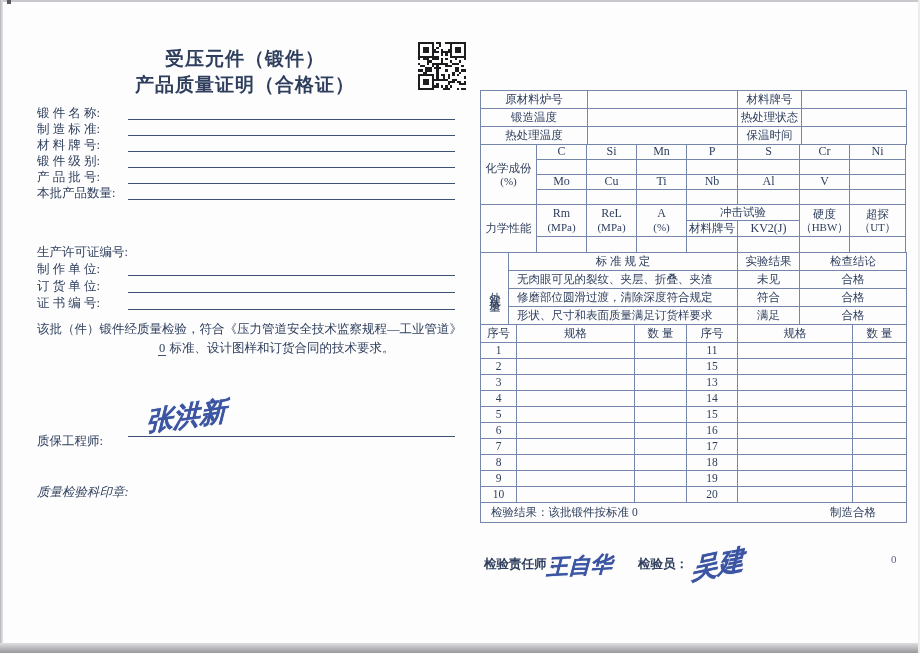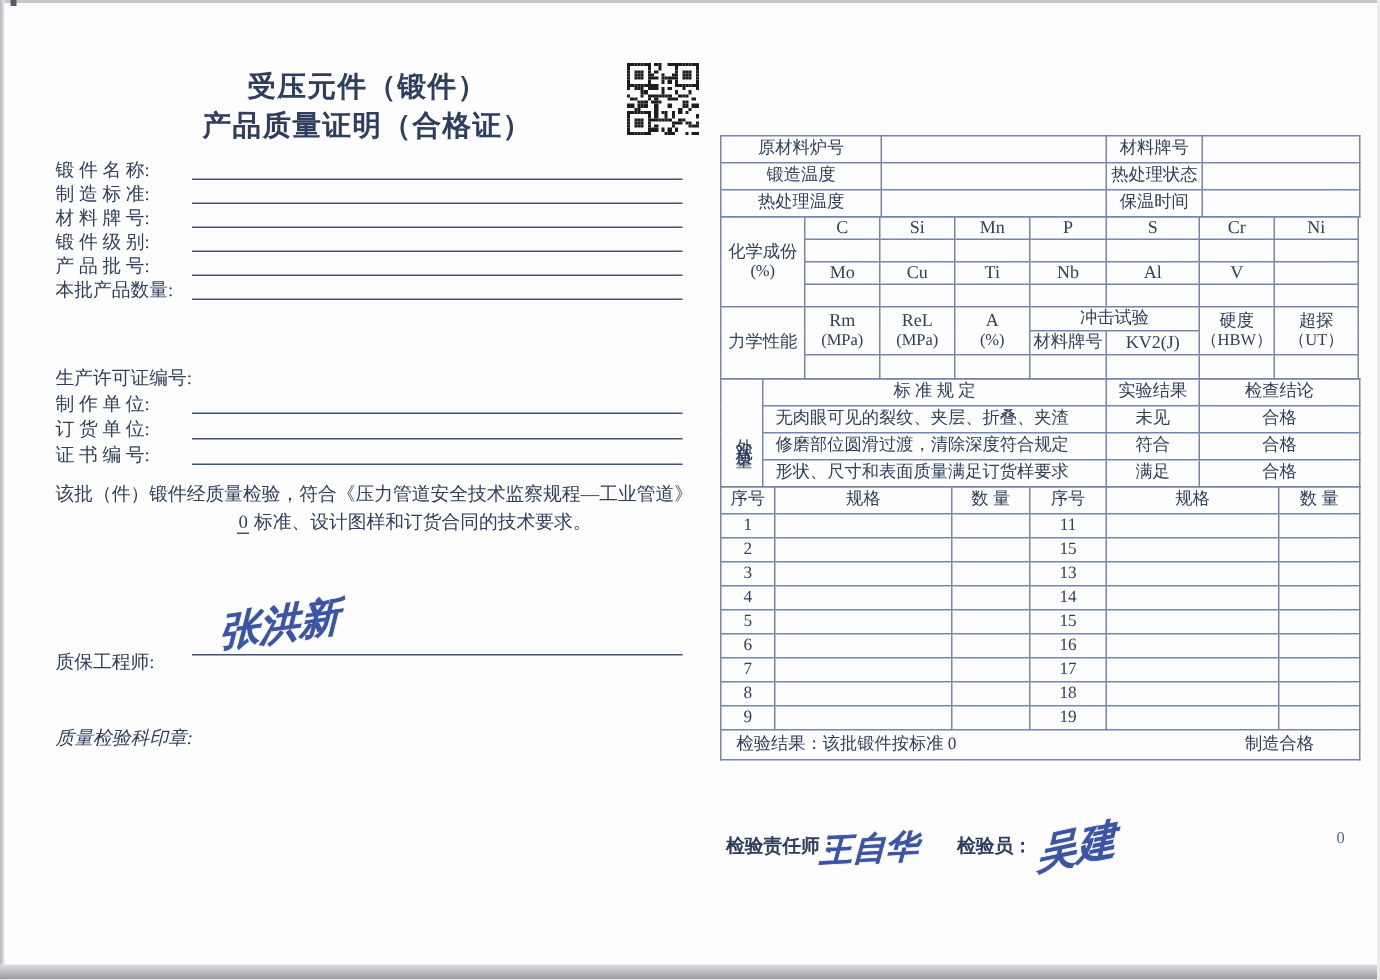--- a/index.html
+++ b/index.html
@@ -598,20 +598,28 @@
             <td></td>
       </tr>
       <tr class="r16">
         <td>9</td>
             <td></td>
             <td></td>
         <td>19</td>
             <td></td>
             <td></td>
       </tr>
+      <tr class="r16">
+        <td>10</td>
+            <td></td>
+            <td></td>
+        <td>20</td>
+            <td></td>
+            <td></td>
+      </tr>
       <tr class="r20">
         <td colspan="6">
           <div class="resrow">
             <span>检验结果：该批锻件按标准 0</span>
             <span>制造合格</span>
           </div>
         </td>
       </tr>
     </tbody>
       </table>

